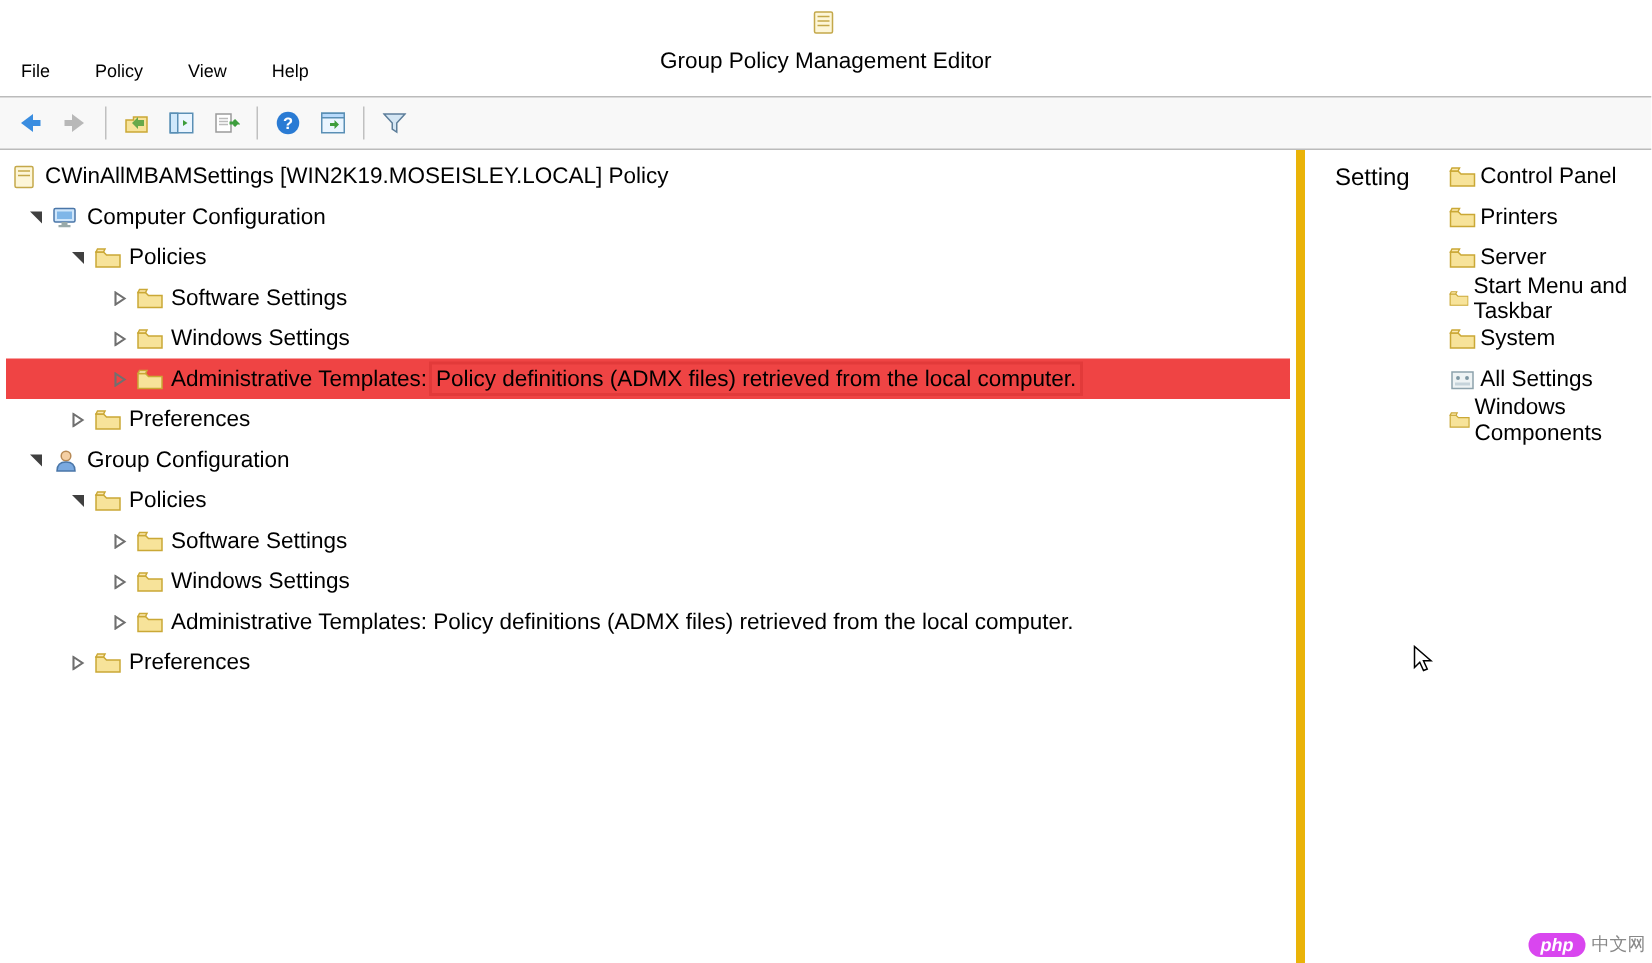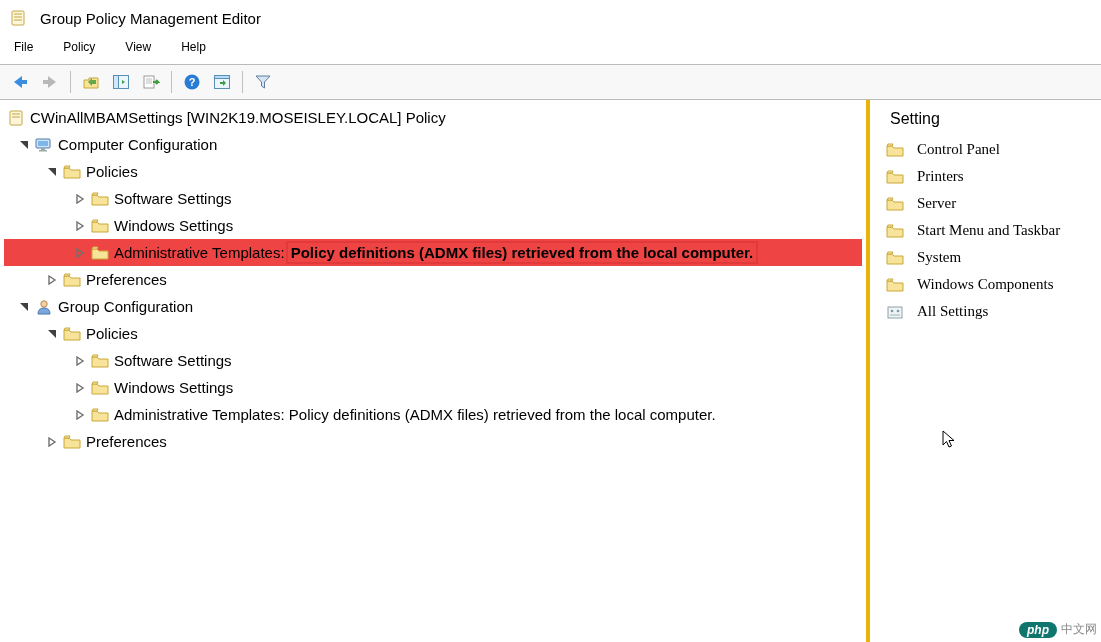--- a/index.html
+++ b/index.html
@@ -13,20 +13,21 @@
       display: flex;
       flex-direction: column;
     }
     .titlebar {
       display: flex;
       align-items: center;
       padding: 6px 8px;
       background: #fff;
       gap: 8px;
       height: 36px;
+      flex-direction: column;
     }
     .titlebar-title { font-size: 15px; }
     .menubar {
       display: flex;
       padding: 2px 20px 6px 10px;
       gap: 22px;
       font-size: 12px;
       height: 28px;
     }
     .menubar div { padding: 2px 4px; cursor: default; }
@@ -54,29 +55,29 @@
       justify-content: center;
       border-radius: 2px;
     }
     .main {
       flex: 1;
       display: flex;
       overflow: hidden;
     }
     .left-pane {
       width: 870px;
-      border-right: 4px solid #eab308;
+      border-right: 6px solid #eab308;
       padding: 4px 4px;
       overflow: auto;
     }
     .right-pane {
       flex: 1;
       padding: 4px 0;
       display: flex;
-      flex-direction: column;
+      flex-direction: row;
       position: relative;
     }
     .tree-row {
       display: flex;
       align-items: center;
       height: 27px;
       white-space: nowrap;
     }
     .tree-indent { display: inline-block; }
     .arrow {
@@ -92,57 +93,55 @@
     }
     .label { font-size: 15px; }
     .selected {
       background: #ef4444;
     }
     .red-box {
       border: 2px solid #e23a3a;
       padding: 1px 3px;
       margin-left: 1px;
       margin-right: 1px;
-      font-weight: bold;
     }
     .right-header {
       padding: 6px 10px 8px 20px;
       font-size: 16px;
     }
     .right-list {
       display: flex;
       flex-direction: column;
     }
     .right-item {
       display: flex;
       align-items: center;
       height: 27px;
       padding-left: 16px;
-      gap: 13px;
+      gap: 3px;
       font-size: 15px;
-      font-family: Liberation Serif, serif;
     }
     .folder-icon-sm { width: 18px; height: 16px; }
     .cursor-img {
       position: absolute;
       left: 72px;
       top: 330px;
     }
     .watermark {
       position: absolute;
       right: 4px;
       bottom: 4px;
       font-size: 12px;
       color: #888;
       display: flex;
       align-items: center;
       gap: 4px;
     }
     .php-badge {
-      background: #0f766e;
+      background: #d946ef;
       color: #fff;
       font-style: italic;
       font-weight: bold;
       border-radius: 9px;
       padding: 1px 8px;
       font-size: 12px;
     }
   </style>
 </head>
 <body>
@@ -470,33 +469,33 @@
       </div>
       <div class="right-item">
         <svg class="folder-icon-sm" viewBox="0 0 18 16">
             <path d="M1 4 L6 4 L8 6 L17 6 L17 14 L1 14 Z" fill="#f7e39a" stroke="#caa836"></path>
             <path d="M1 4 L6 4 L7 2 L2 2 Z" fill="#fceab2" stroke="#caa836"></path>
           </svg>
         <span>System</span>
       </div>
       <div class="right-item">
         <svg class="folder-icon-sm" viewBox="0 0 18 16">
-            <path d="M1 4 L6 4 L8 6 L17 6 L17 14 L1 14 Z" fill="#f7e39a" stroke="#caa836"></path>
-            <path d="M1 4 L6 4 L7 2 L2 2 Z" fill="#fceab2" stroke="#caa836"></path>
-          </svg>
-        <span>Windows Components</span>
-      </div>
-      <div class="right-item">
-        <svg class="folder-icon-sm" viewBox="0 0 18 16">
             <rect x="2" y="3" width="14" height="11" fill="#eef3f4" stroke="#8da2ac"></rect>
             <circle cx="6" cy="7" r="1.3" fill="#7d97a3"></circle>
             <circle cx="12" cy="7" r="1.3" fill="#7d97a3"></circle>
             <rect x="4" y="10" width="10" height="2" fill="#c5d3da"></rect>
           </svg>
         <span>All Settings</span>
+      </div>
+      <div class="right-item">
+        <svg class="folder-icon-sm" viewBox="0 0 18 16">
+            <path d="M1 4 L6 4 L8 6 L17 6 L17 14 L1 14 Z" fill="#f7e39a" stroke="#caa836"></path>
+            <path d="M1 4 L6 4 L7 2 L2 2 Z" fill="#fceab2" stroke="#caa836"></path>
+          </svg>
+        <span>Windows Components</span>
       </div>
     </div>
 
     <span class="cursor-img">
       <svg width="16" height="20" viewBox="0 0 16 20">
           <path d="M1 1 L1 15 L4.5 11.5 L7 17 L9.5 16 L7 10.5 L12 10.5 Z" fill="#fff" stroke="#000" stroke-width="1"></path>
         </svg>
     </span>
 
     <div class="watermark">

